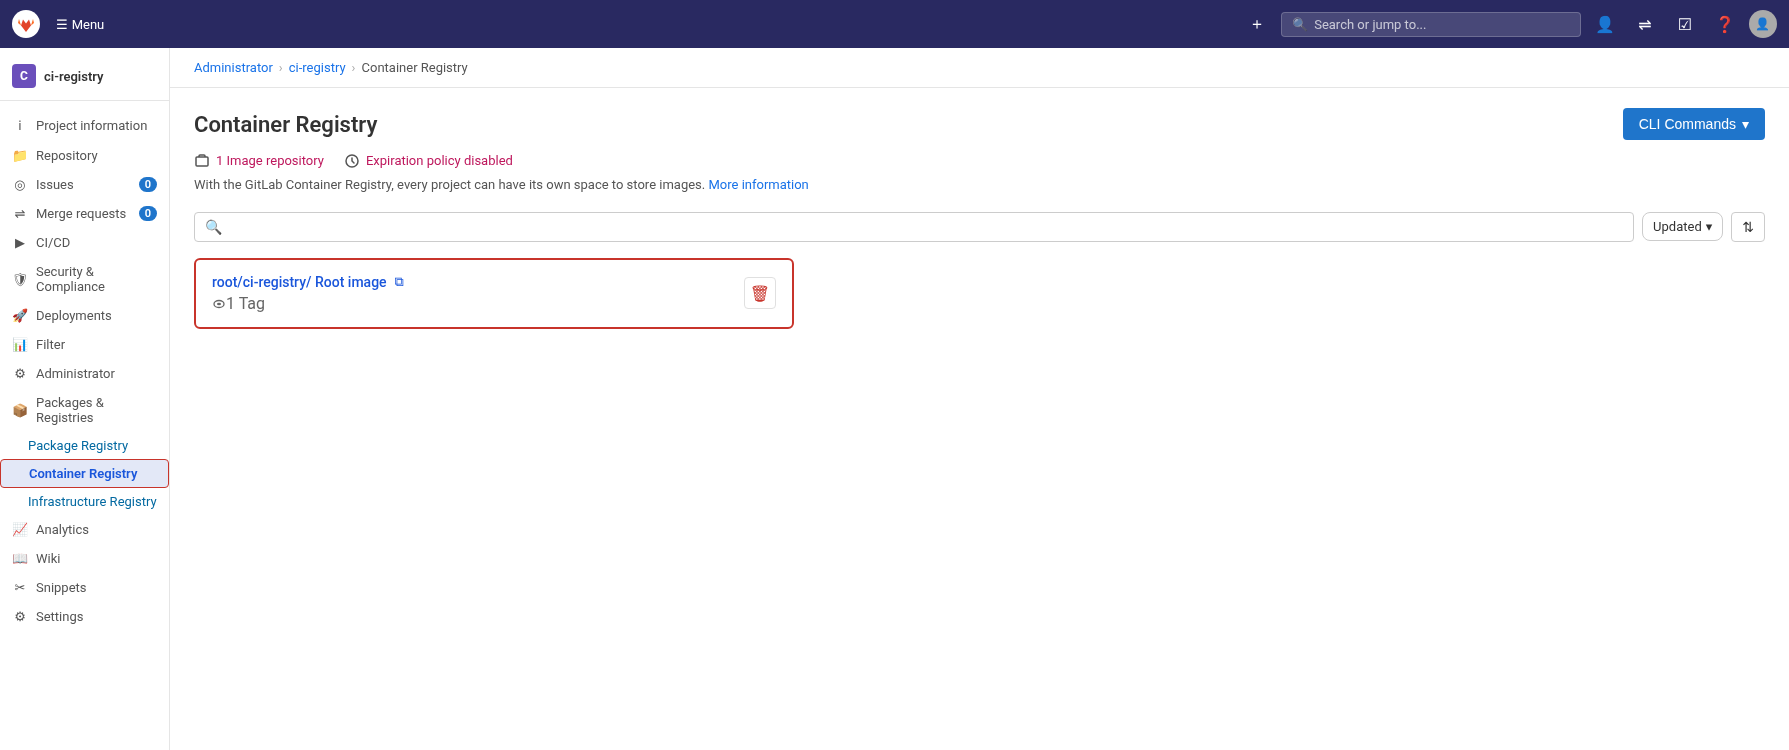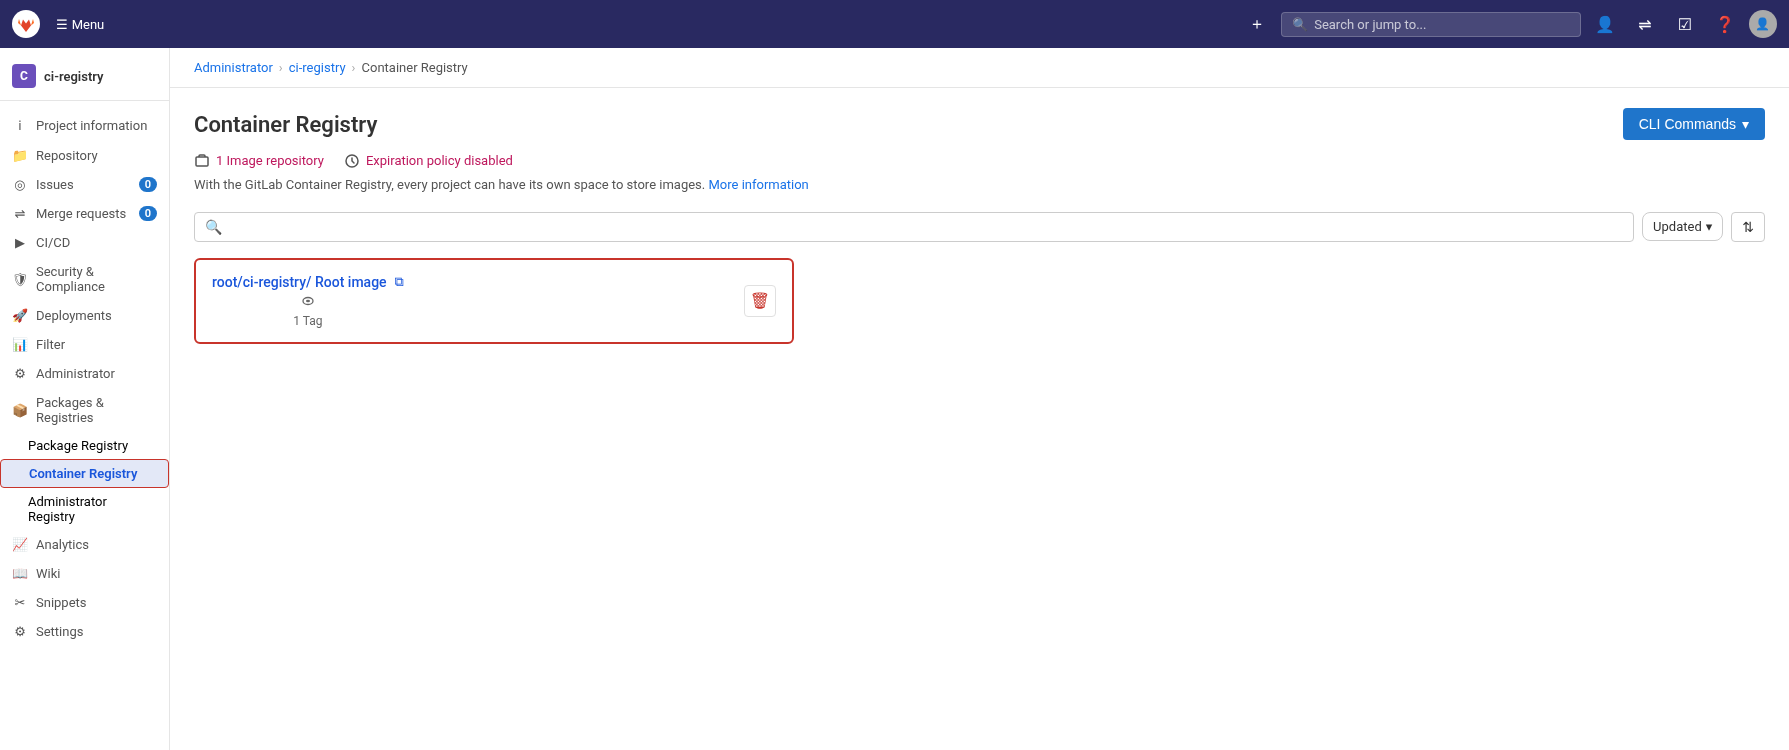--- a/index.html
+++ b/index.html
@@ -50,21 +50,21 @@
       cursor: pointer; color: #555; font-size: 13px; border-radius: 0;
       position: relative;
     }
     .sidebar-icon { width: 16px; text-align: center; flex-shrink: 0; font-size: 13px; }
     .sidebar-badge {
       margin-left: auto; background: #1f75cb; color: #fff;
       border-radius: 10px; padding: 1px 6px; font-size: 11px; font-weight: 600;
     }
     .sidebar-sub-item {
       display: flex; align-items: center; gap: 8px; padding: 6px 12px 6px 28px;
-      cursor: pointer; color: #000000; font-size: 13px;
+      cursor: pointer; color: #0369a1; font-size: 13px;
     }
     .sidebar-sub-item.active {
       background: #e3e8f7; color: #1a56db; font-weight: 600;
       border: 1.5px solid #c8342b; border-radius: 4px;
     }
 
     
     .main { flex: 1; overflow-y: auto; padding: 0; }
     .breadcrumb {
       display: flex; align-items: center; gap: 6px; padding: 12px 24px;
@@ -113,21 +113,21 @@
     }
 
     
     .registry-item {
       border: 2px solid #c8342b; border-radius: 6px; padding: 14px 16px;
       display: flex; align-items: center; justify-content: space-between;
       max-width: 600px; cursor: pointer; margin-bottom: 12px;
     }
     .registry-item-left { display: flex; flex-direction: column; gap: 4px; }
     .registry-item-name { display: flex; align-items: center; gap: 8px; font-size: 14px; color: #1a56db; font-weight: 500; }
-    .registry-item-meta { display: flex; align-items: center; gap: 6px; font-size: 12px; color: #666; flex-direction: column; }
+    .registry-item-meta { display: flex; align-items: center; font-size: 16px; color: #666; }
     .delete-btn {
       width: 32px; height: 32px; border: 1px solid #e0e0e0; border-radius: 4px;
       background: #fff; cursor: pointer; display: flex; align-items: center; justify-content: center;
       color: #c8342b; font-size: 16px;
     }
   </style>
 </head>
 <body>
 
 <nav class="topnav">
@@ -220,21 +220,21 @@
       <span class="sidebar-icon">📦</span>
       <span>Packages &amp; Registries</span>
     </div>
     <div class="sidebar-sub-item">
       <span>Package Registry</span>
     </div>
     <div class="sidebar-sub-item active">
       <span>Container Registry</span>
     </div>
     <div class="sidebar-sub-item">
-      <span>Administrator Registry</span>
+      <span>Infrastructure Registry</span>
     </div>
     <div class="sidebar-item">
       <span class="sidebar-icon">📈</span>
       <span>Analytics</span>
     </div>
     <div class="sidebar-item">
       <span class="sidebar-icon">📖</span>
       <span>Wiki</span>
     </div>
     <div class="sidebar-item">

